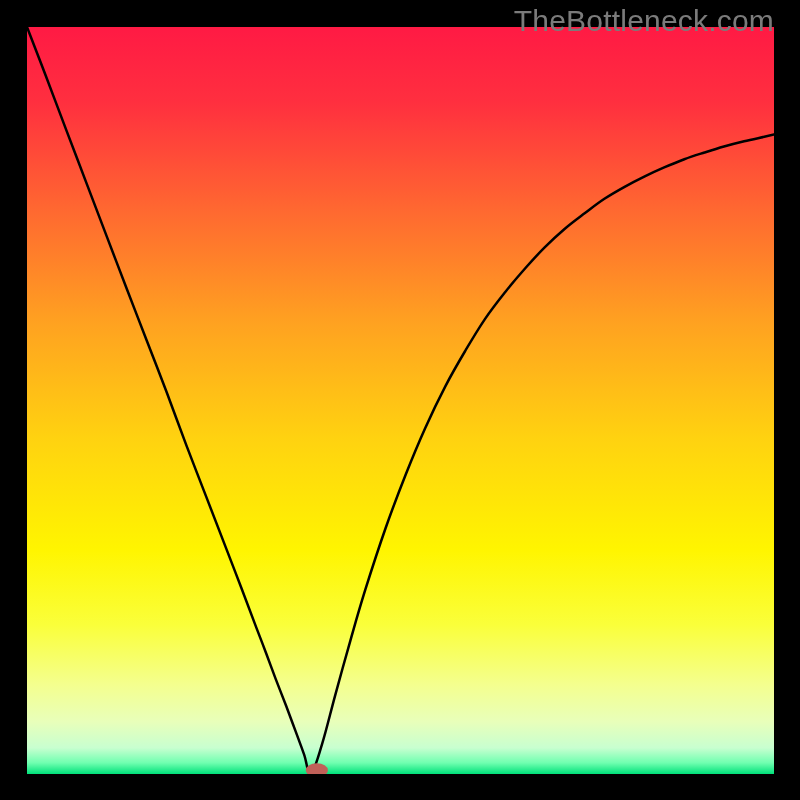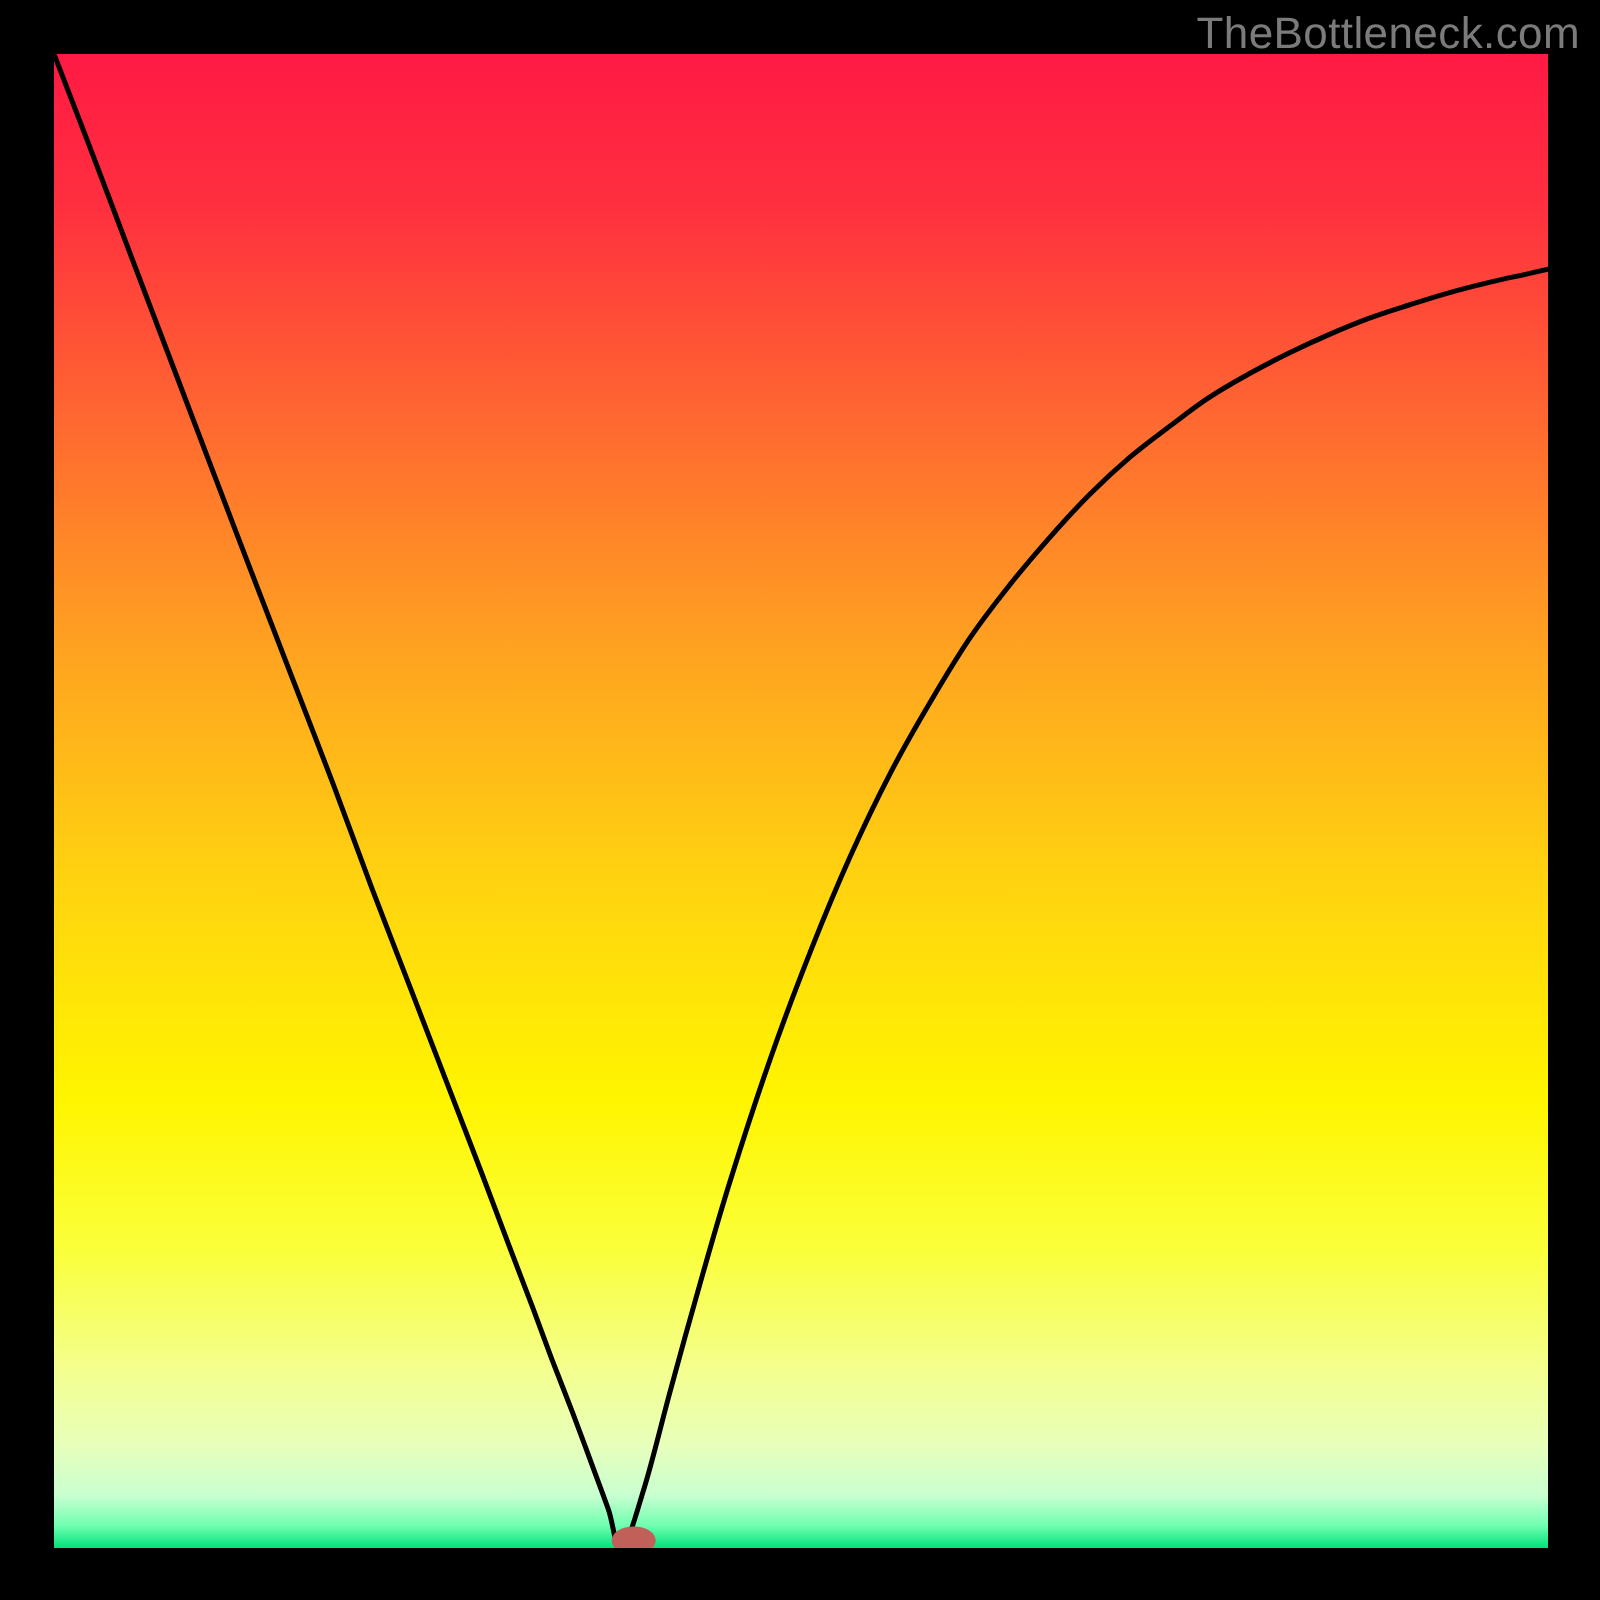--- a/index.html
+++ b/index.html
@@ -15,23 +15,23 @@
     position: absolute;
     left: 27px;
     top: 27px;
     width: 747px;
     height: 747px;
     background: #000;
   }
   .watermark {
     position: absolute;
     top: 4px;
-    right: 10px;
+    right: 26px;
     color: #7b7b7b;
-    font-size: 22px;
+    font-size: 30px;
     font-weight: 500;
     letter-spacing: 0.2px;
     z-index: 5;
   }
   svg {
     display: block;
   }
 </style>
 </head>
 <body>

